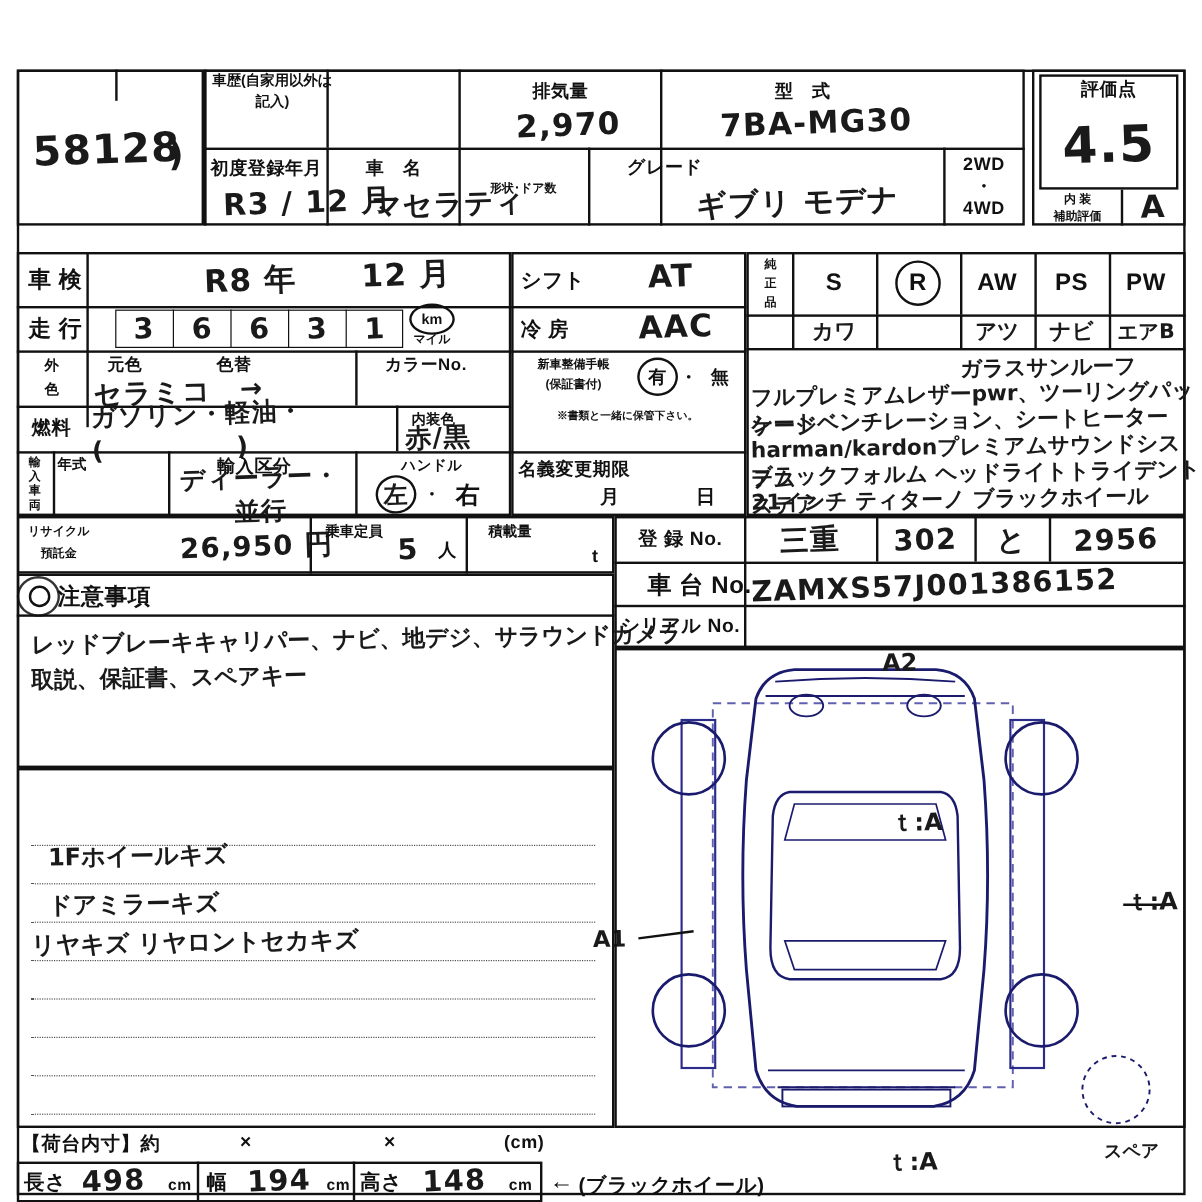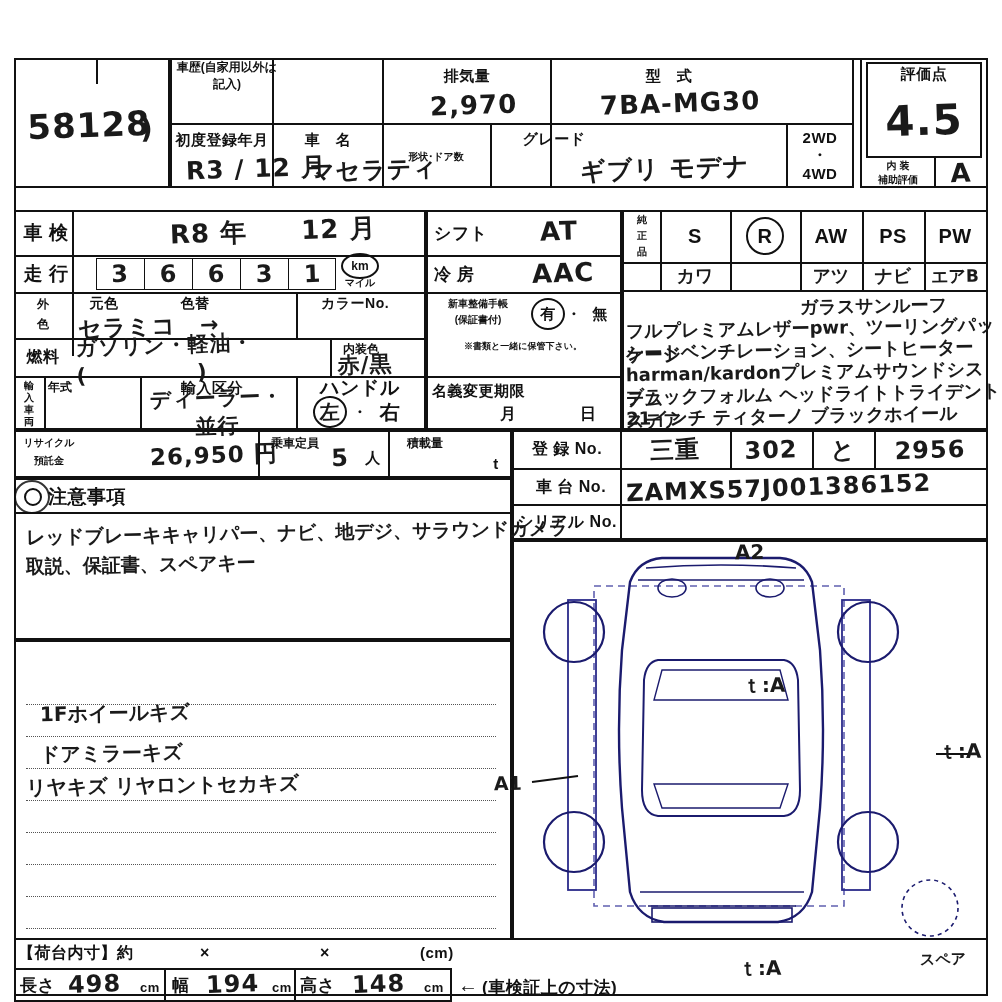--- a/index.html
+++ b/index.html
@@ -116,21 +116,21 @@
   <div class="bx ctr lblsm" style="left:334px;top:340px;width:54px;height:18px;">内装色</div>
   <div class="bx ctr hw" style="left:330px;top:354px;width:70px;height:22px;font-size:22px;">赤/黒</div>
 
   <div class="bx ctr lblxs" style="left:18px;top:380px;width:22px;height:48px;line-height:12px;">輸<br>入<br>車<br>両</div>
   <div class="bx" style="left:44px;top:376px;width:2px;height:54px;background:#111;"></div>
   <div class="bx lft lblsm" style="left:48px;top:378px;width:60px;height:18px;">年式</div>
   <div class="bx" style="left:140px;top:376px;width:2px;height:54px;background:#111;"></div>
   <div class="bx ctr lbl" style="left:142px;top:378px;width:140px;height:20px;font-size:15px;">輸入区分</div>
   <div class="bx ctr hw" style="left:142px;top:398px;width:150px;height:28px;font-size:21px;">ディーラー・並行</div>
   <div class="bx" style="left:296px;top:376px;width:2px;height:54px;background:#111;"></div>
-  <div class="bx ctr lbl" style="left:298px;top:378px;width:124px;height:20px;font-size:19px;font-family:Liberation Mono, monospace;">ハンドル</div>
+  <div class="bx ctr lbl" style="left:298px;top:378px;width:124px;height:20px;font-size:12px;font-family:Liberation Mono, monospace;">ハンドル</div>
   <div class="bx ctr" style="left:310px;top:398px;width:40px;height:28px;">
     <span class="circ ctr hw" style="width:30px;height:28px;border-radius:50%;font-size:20px;">左</span>
   </div>
   <div class="bx ctr lbl" style="left:350px;top:398px;width:20px;height:28px;">・</div>
   <div class="bx ctr lbl" style="left:370px;top:398px;width:40px;height:28px;font-size:20px;">右</div>
 
   <div class="bx b" style="left:14px;top:430px;width:498px;height:48px;"></div>
   <div class="bx ctr lblxs" style="left:18px;top:434px;width:62px;height:18px;">リサイクル</div>
   <div class="bx ctr lblxs" style="left:18px;top:452px;width:62px;height:18px;">預託金</div>
   <div class="bx hw" style="left:150px;top:440px;font-size:23px;">26,950 円</div>
@@ -210,21 +210,21 @@
   <div class="bx" style="left:730px;top:430px;width:2px;height:38px;background:#111;"></div>
   <div class="bx" style="left:812px;top:430px;width:2px;height:38px;background:#111;"></div>
   <div class="bx" style="left:874px;top:430px;width:2px;height:38px;background:#111;"></div>
 
   <div class="bx ctr lbl" style="left:516px;top:434px;width:102px;height:30px;font-size:16px;">登 録 No.</div>
   <div class="bx ctr hw" style="left:622px;top:434px;width:106px;height:32px;font-size:24px;">三重</div>
   <div class="bx ctr hw" style="left:732px;top:434px;width:78px;height:32px;font-size:24px;">302</div>
   <div class="bx ctr hw" style="left:814px;top:434px;width:58px;height:32px;font-size:24px;">と</div>
   <div class="bx ctr hw" style="left:876px;top:434px;width:108px;height:32px;font-size:24px;">2956</div>
 
-  <div class="bx ctr lbl" style="left:520px;top:472px;width:102px;height:30px;font-size:16px;">車 台 No.</div>
+  <div class="bx ctr lbl" style="left:532px;top:472px;width:102px;height:30px;font-size:20px;">車 台 No.</div>
   <div class="bx lft hw" style="left:626px;top:472px;width:360px;height:30px;font-size:24px;">ZAMXS57J001386152</div>
 
   <div class="bx ctr lbl" style="left:516px;top:508px;width:102px;height:28px;font-size:16px;">シリアル No.</div>
   <div class="bx lft hw" style="left:626px;top:508px;width:360px;height:28px;font-size:22px;"></div>
 
   <div class="bx b" style="left:14px;top:478px;width:498px;height:162px;"></div>
   <div class="bx" style="left:14px;top:512px;width:498px;height:2px;background:#111;"></div>
   <div class="bx ctr" style="left:20px;top:484px;width:26px;height:26px;">
     <span class="ring"></span>
   </div>
@@ -306,15 +306,15 @@
 
   <div class="bx lft lbl" style="left:172px;top:970px;width:34px;height:30px;font-size:17px;">幅</div>
   <div class="bx hw" style="left:206px;top:970px;font-size:24px;">194</div>
   <div class="bx lbl" style="left:272px;top:980px;font-size:13px;">cm</div>
 
   <div class="bx lft lbl" style="left:300px;top:970px;width:50px;height:30px;font-size:17px;">高さ</div>
   <div class="bx hw" style="left:352px;top:970px;font-size:24px;">148</div>
   <div class="bx lbl" style="left:424px;top:980px;font-size:13px;">cm</div>
 
   <div class="bx lbl" style="left:458px;top:974px;font-size:20px;">←</div>
-  <div class="bx lbl" style="left:482px;top:976px;font-size:17px;">(車検証上の寸法)</div>
+  <div class="bx lbl" style="left:482px;top:976px;font-size:17px;">(ブラックホイール)</div>
 
 </div>
 
 </body></html>

